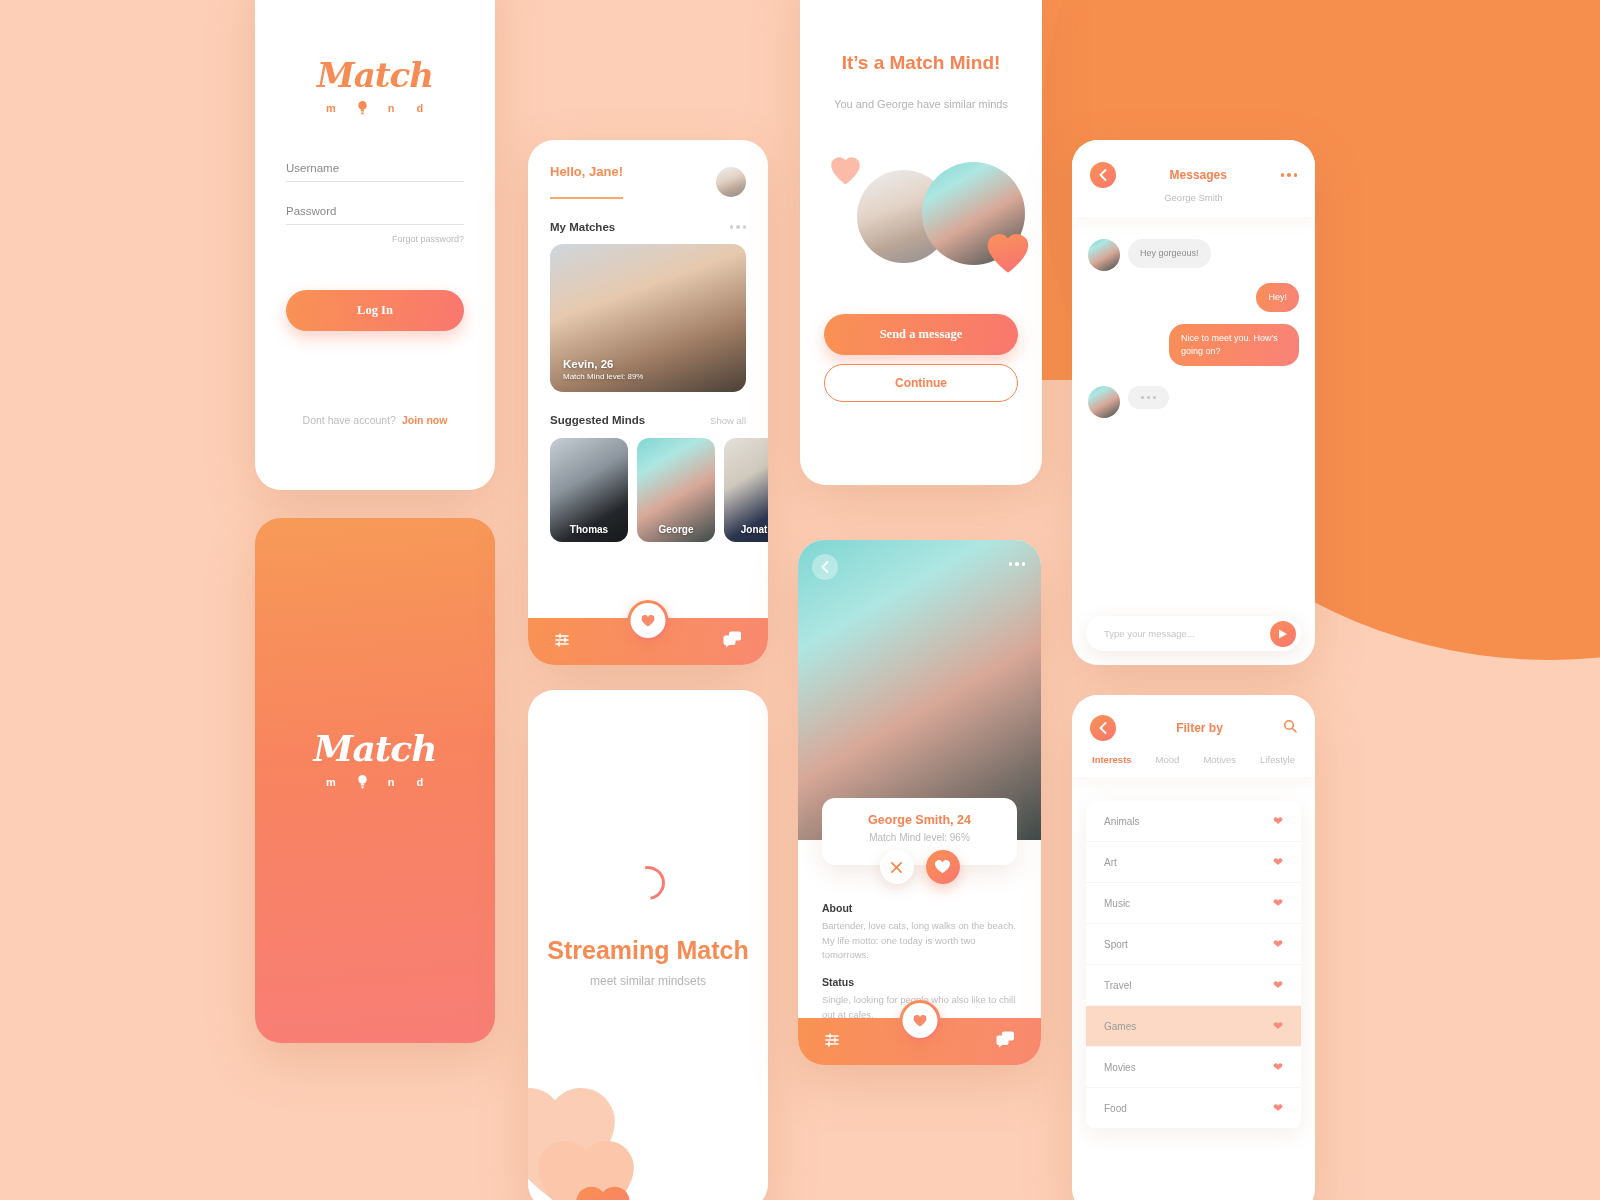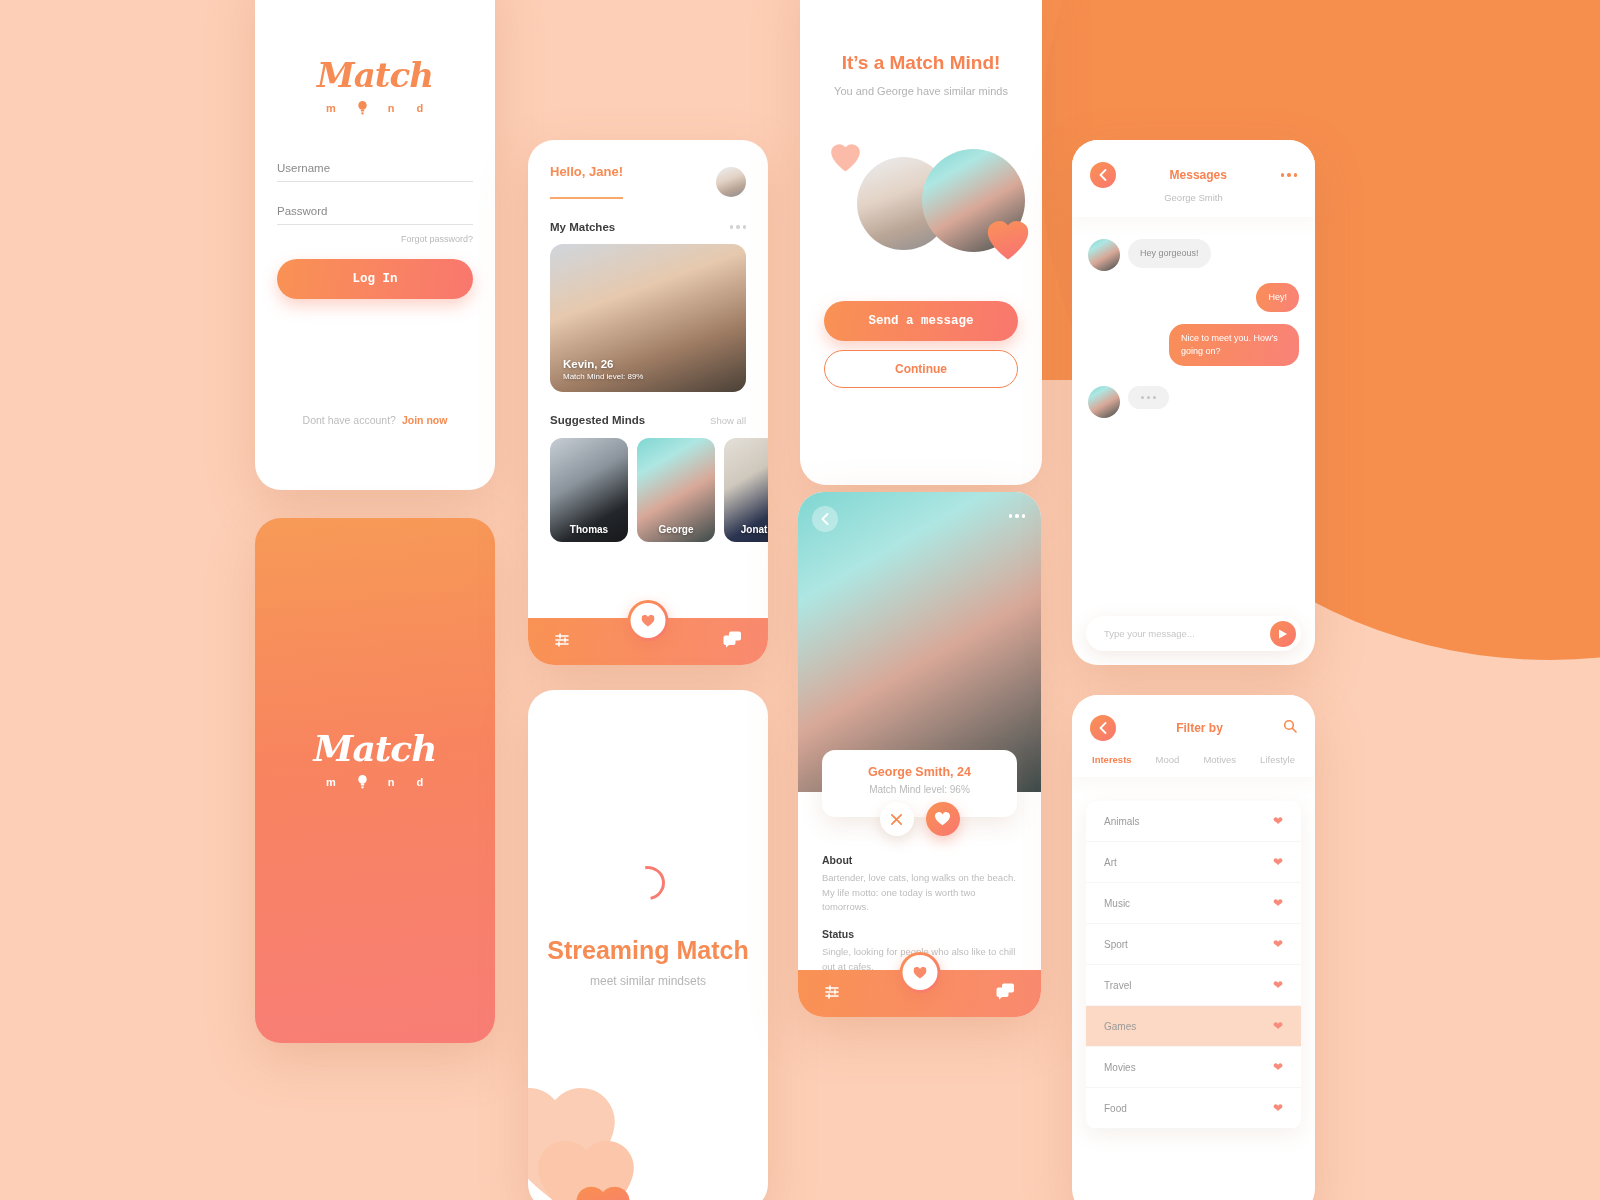--- a/index.html
+++ b/index.html
@@ -43,43 +43,43 @@
   .logo-script.white { color: #ffffff; }
   .logo-sub {
     margin-top: 9px;
     font-size: 11px; font-weight: bold; color: #F68B53;
     letter-spacing: 1px;
     display: flex; justify-content: center; align-items: center; gap: 21px;
   }
   .logo-sub.white { color: #ffffff; }
   .bulb { display:inline-block; width:9px; height:13px; position: relative; }
   .bulb svg { display:block; }
-  .field-group { padding: 0 22px; margin-top: 44px; }
+  .field-group { padding: 0 31px; margin-top: 44px; }
   .field { margin-bottom: 19px; }
   .field input {
     width: 100%; border: none; outline: none;
     border-bottom: 1px solid #e2e2e2;
     font-size: 11.5px; color: #8a8a8a;
     padding: 3px 0 7px 0;
     font-family: "Liberation Sans", sans-serif;
     background: transparent;
   }
   .field input::placeholder { color: #8a8a8a; }
   .forgot {
     text-align: right; font-size: 9px; color: #b9b9b9;
     margin-top: -10px;
   }
   .btn-primary {
     display: block; width: 100%;
-    margin: 15px auto 0;
+    margin: 46px auto 0;
     padding: 13px 0;
     border: none; border-radius: 22px;
     background: linear-gradient(100deg,#F99254 0%, #F9776E 100%);
     color: #fff; font-size: 12.5px; font-weight: bold;
-    font-family: Liberation Mono, monospace;
+    font-family: Liberation Serif, serif;
     cursor: pointer;
     box-shadow: 0 7px 16px rgba(249,130,100,0.35);
   }
   .login-foot {
     position: absolute; bottom: 64px; left: 0; right: 0;
     text-align: center; font-size: 10.5px; color: #bdbdbd;
   }
   .login-foot .join { color: #F68B53; font-weight: bold; margin-left: 6px; cursor: pointer; }
 
   
@@ -167,38 +167,38 @@
   .stream-title {
     text-align: center; margin-top: 36px;
     font-size: 25px; font-weight: bold; color: #F68B53;
   }
   .stream-sub { text-align: center; margin-top: 9px; font-size: 12px; color: #b5b5b5; }
   .heart-deco { position: absolute; }
 
   
   #matchmind { left: 800px; top: -40px; width: 242px; height: 525px; }
   .mm-title { text-align: center; padding-top: 92px; font-size: 19px; font-weight: bold; color: #F78352; }
-  .mm-sub { text-align: center; margin-top: 11px; font-size: 11px; color: #b3b3b3; }
+  .mm-sub { text-align: center; margin-top: 24px; font-size: 11px; color: #b3b3b3; }
   .mm-photos { position: relative; height: 150px; margin-top: 38px; }
   .mm-circ {
     position: absolute; width: 93px; height: 93px; border-radius: 50%; overflow: hidden;
     background: #eceff0;
   }
   .mm-c1 { left: 57px; top: 22px; }
   .mm-c2 { left: 122px; top: 14px; width: 103px; height: 103px; }
   .mm-btns { padding: 0 24px; margin-top: 16px; }
   .btn-outline {
     display: block; width: 100%; padding: 11px 0; margin-top: 9px;
     border: 1px solid #F78352; border-radius: 22px; background: #fff;
     color: #F78352; font-size: 12px; font-weight: bold; cursor: pointer;
     font-family: "Liberation Sans", sans-serif;
   }
 
   
-  #profile { left: 798px; top: 492px; width: 243px; height: 525px; }
+  #profile { left: 798px; top: 540px; width: 243px; height: 525px; }
   .prof-photo { position: relative; height: 300px; overflow: hidden; }
   .round-btn {
     width: 26px; height: 26px; border-radius: 50%;
     display: flex; align-items: center; justify-content: center;
     cursor: pointer;
   }
   .rb-ghost { background: rgba(255,255,255,.35); }
   .prof-card {
     position: absolute; left: 24px; right: 24px; top: 258px;
     background: #fff; border-radius: 13px; padding: 15px 0 22px;

